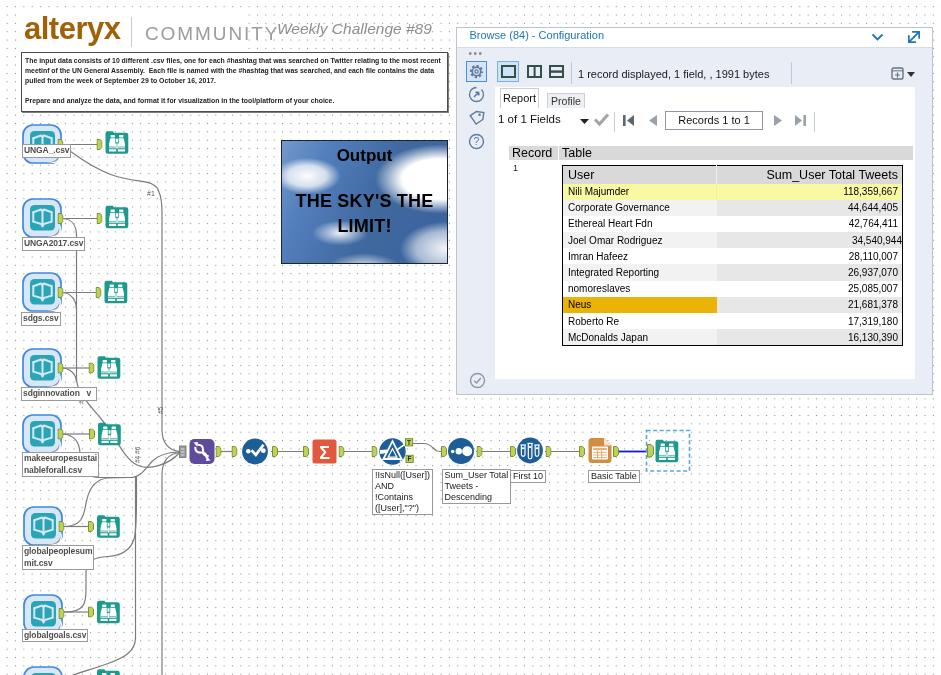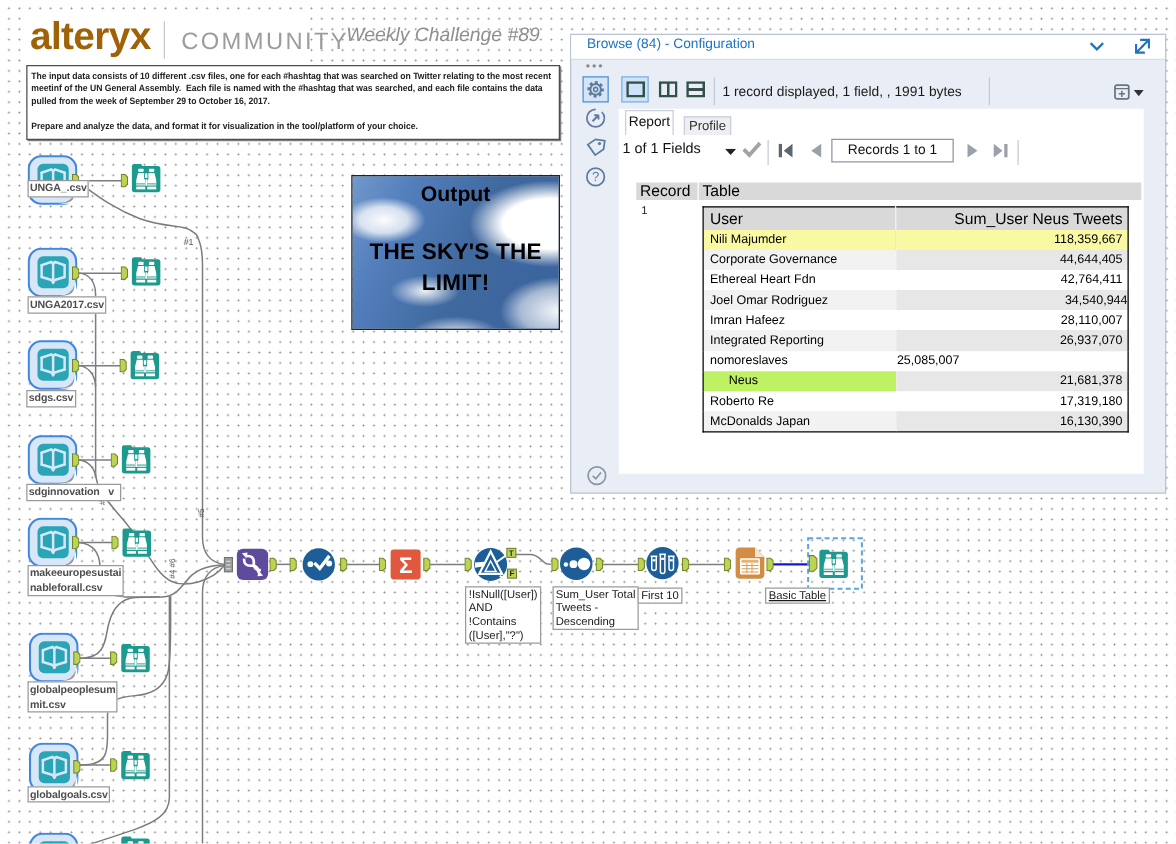--- a/index.html
+++ b/index.html
@@ -214,21 +214,21 @@
 <div class="lbl ilbl" style="left:22px;top:144px;font-weight:bold;color:#4e4e4e;">UNGA_.csv</div>
 <div class="lbl ilbl" style="left:22px;top:237px;font-weight:bold;color:#4e4e4e;">UNGA2017.csv</div>
 <div class="lbl ilbl" style="left:21px;top:312px;font-weight:bold;color:#4e4e4e;">sdgs.csv</div>
 <div class="lbl ilbl" style="left:21px;top:387px;font-weight:bold;color:#4e4e4e;width:72px;">sdginnovation&nbsp;&nbsp; v</div>
 <div class="lbl ilbl" style="left:22px;top:452px;font-weight:bold;color:#4e4e4e;">makeeuropesustai<br>nableforall.csv</div>
 <div class="lbl ilbl" style="left:22px;top:545px;font-weight:bold;color:#4e4e4e;">globalpeoplesum<br>mit.csv</div>
 <div class="lbl ilbl" style="left:22px;top:628.5px;font-weight:bold;color:#4e4e4e;">globalgoals.csv</div>
 <div class="lbl" style="left:372px;top:469px;">!IsNull([User])<br>AND<br>!Contains<br>([User],"?")</div>
 <div class="lbl" style="left:441.5px;top:469px;">Sum_User Total<br>Tweets -<br>Descending</div>
 <div class="lbl" style="left:510px;top:469.5px;">First 10</div>
-<div class="lbl" style="left:612px;top:469.5px;text-decoration:underline;">Basic Table</div>
+<div class="lbl" style="left:588px;top:469.5px;">Basic Table</div>
 <div id="logo">
     <span id="alx">alteryx</span>
     <span id="lgdiv"></span>
     <span id="comm">COMMUNITY</span>
   </div>
 <div id="wkch">Weekly Challenge #89</div>
 <div id="comment">
     <div id="ctext">The input data consists of 10 different .csv files, one for each #hashtag that was searched on Twitter relating to the most recent<br>meetinf of the UN General Assembly.&nbsp; Each file is named with the #hashtag that was searched, and each file contains the data<br>pulled from the week of September 29 to October 16, 2017.<br><br>Prepare and analyze the data, and format it for visualization in the tool/platform of your choice.</div>
   </div>
 <div id="output">
@@ -326,21 +326,21 @@
  <div style="position:absolute;left:357px;top:84px;width:1px;height:20px;background:#c6ccd4;"></div>
 
  <div style="position:absolute;left:52.5px;top:117.5px;width:49px;height:14.5px;background:#d9d9d9;font-size:12.5px;color:#000;padding-left:3px;box-sizing:border-box;line-height:14px;">Record</div>
  <div style="position:absolute;left:102.5px;top:117.5px;width:354px;height:14.5px;background:#d9d9d9;font-size:12.5px;color:#000;padding-left:3px;box-sizing:border-box;line-height:14px;">Table</div>
  <div style="position:absolute;left:56.5px;top:135px;font-size:9px;color:#222;">1</div>
 
  <table style="position:absolute;left:105.5px;top:136.5px;width:341px;border-collapse:collapse;border:1px solid #000;font-size:10px;color:#000;table-layout:fixed;">
   <tbody>
         <tr style="height:18.5px;background:#d9d9d9;font-size:12.5px;">
    <td style="width:148px;padding:0 0 0 5px;border-right:1px solid #efefef;">User</td>
-   <td style="text-align:right;padding:0 4px 0 0;">Sum_User Neus Tweets</td>
+   <td style="text-align:right;padding:0 4px 0 0;">Sum_User Total Tweets</td>
   </tr>
   <tr style="height:16.2px;background:#f9f9a3;">
           <td style="padding-left:5px;border-right:1px solid #f0f09a;">Nili Majumder</td>
           <td style="text-align:right;padding-right:4px;">118,359,667</td>
         </tr>
   <tr style="height:16.2px;">
           <td style="padding-left:5px;background:#f2f2f2;">Corporate Governance</td>
           <td style="text-align:right;padding-right:4px;background:#e7e7e7;">44,644,405</td>
         </tr>
   <tr style="height:16.2px;">
@@ -354,24 +354,24 @@
   <tr style="height:16.2px;">
           <td style="padding-left:5px;">Imran Hafeez</td>
           <td style="text-align:right;padding-right:4px;">28,110,007</td>
         </tr>
   <tr style="height:16.2px;">
           <td style="padding-left:5px;background:#f2f2f2;">Integrated Reporting</td>
           <td style="text-align:right;padding-right:4px;background:#e7e7e7;">26,937,070</td>
         </tr>
   <tr style="height:16.2px;">
           <td style="padding-left:5px;">nomoreslaves</td>
-          <td style="text-align:left;padding-right:4px;">25,085,007</td>
-        </tr>
-  <tr style="height:16.2px;">
-          <td style="padding-left:20px;background:#bef264;">Neus</td>
+          <td style="text-align:right;padding-right:4px;">25,085,007</td>
+        </tr>
+  <tr style="height:16.2px;">
+          <td style="padding-left:5px;background:#eab308;">Neus</td>
           <td style="text-align:right;padding-right:4px;background:#e7e7e7;">21,681,378</td>
         </tr>
   <tr style="height:16.2px;">
           <td style="padding-left:5px;">Roberto Re</td>
           <td style="text-align:right;padding-right:4px;">17,319,180</td>
         </tr>
   <tr style="height:16.2px;">
           <td style="padding-left:5px;background:#f2f2f2;">McDonalds Japan</td>
           <td style="text-align:right;padding-right:4px;background:#e7e7e7;">16,130,390</td>
         </tr>

